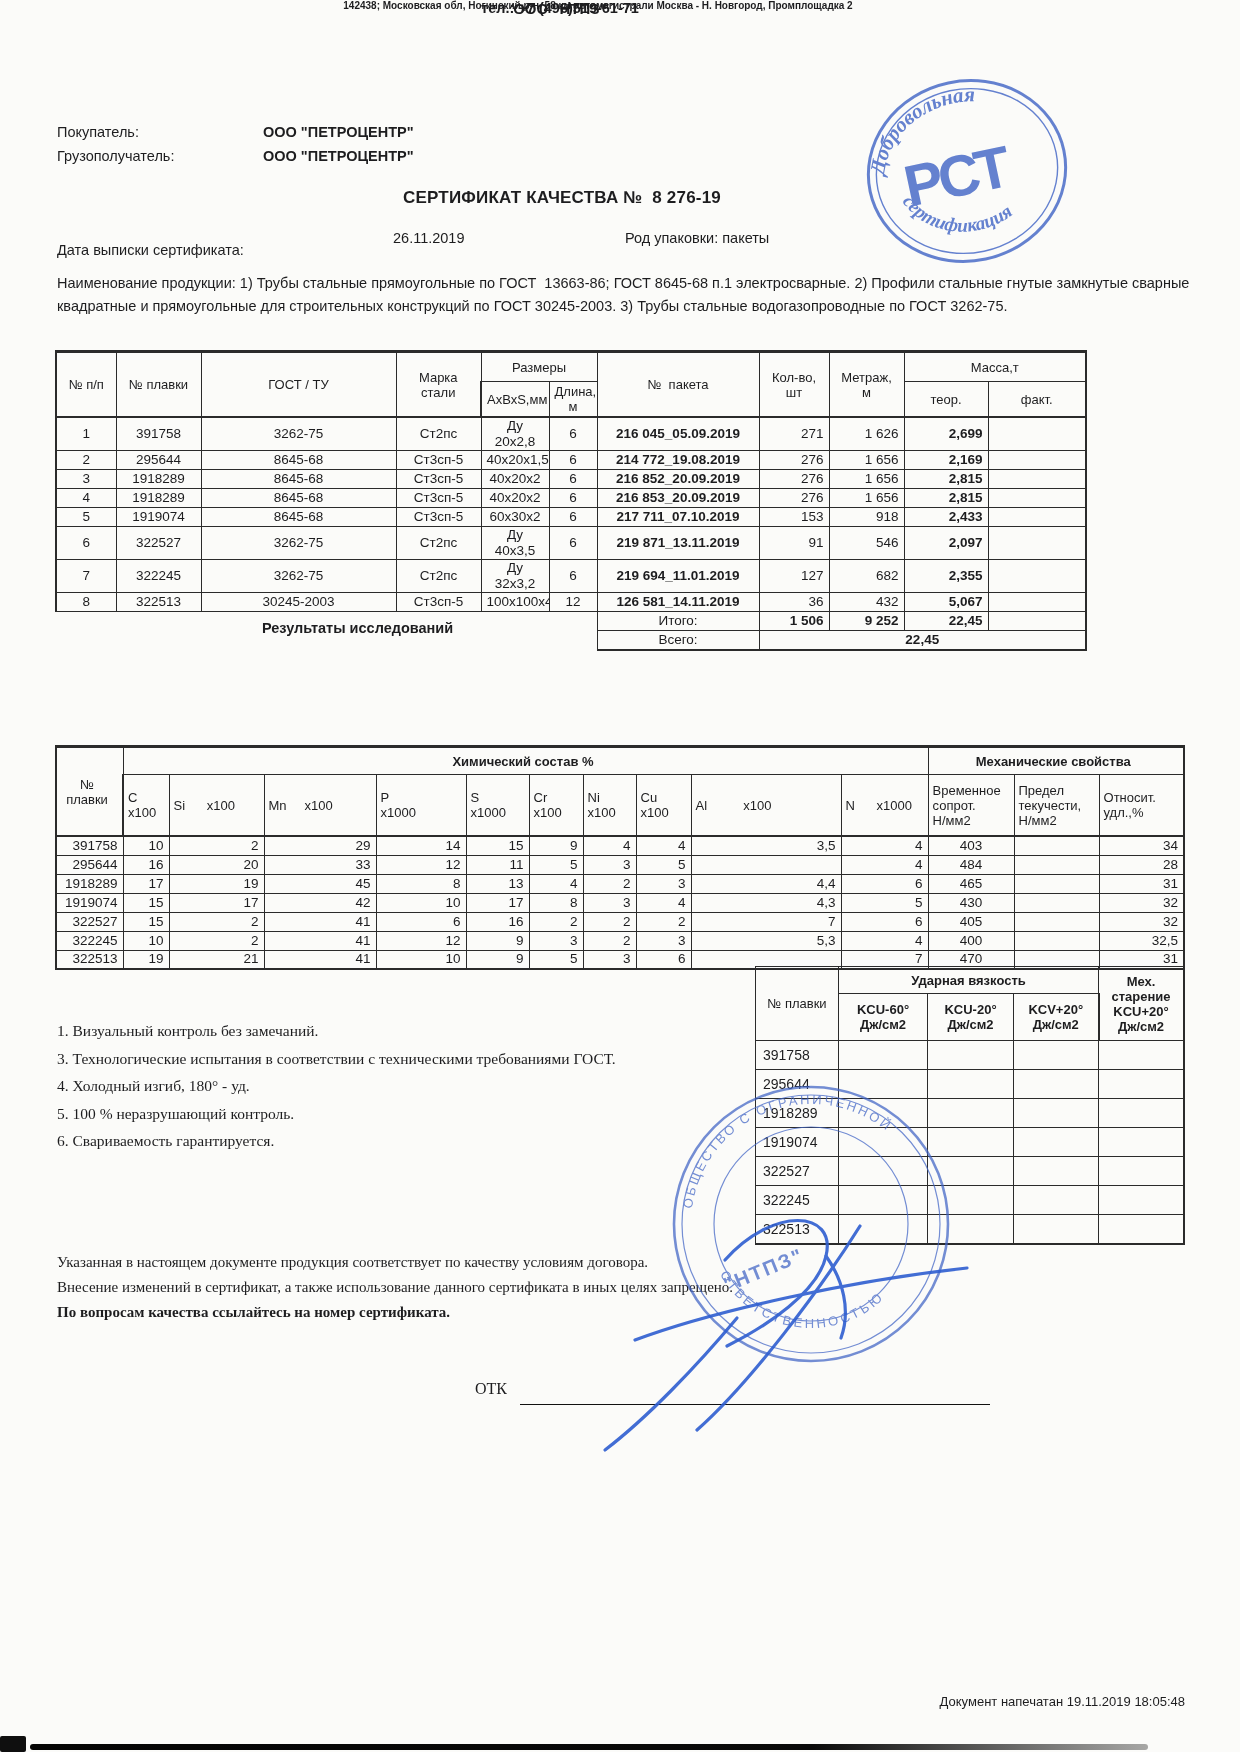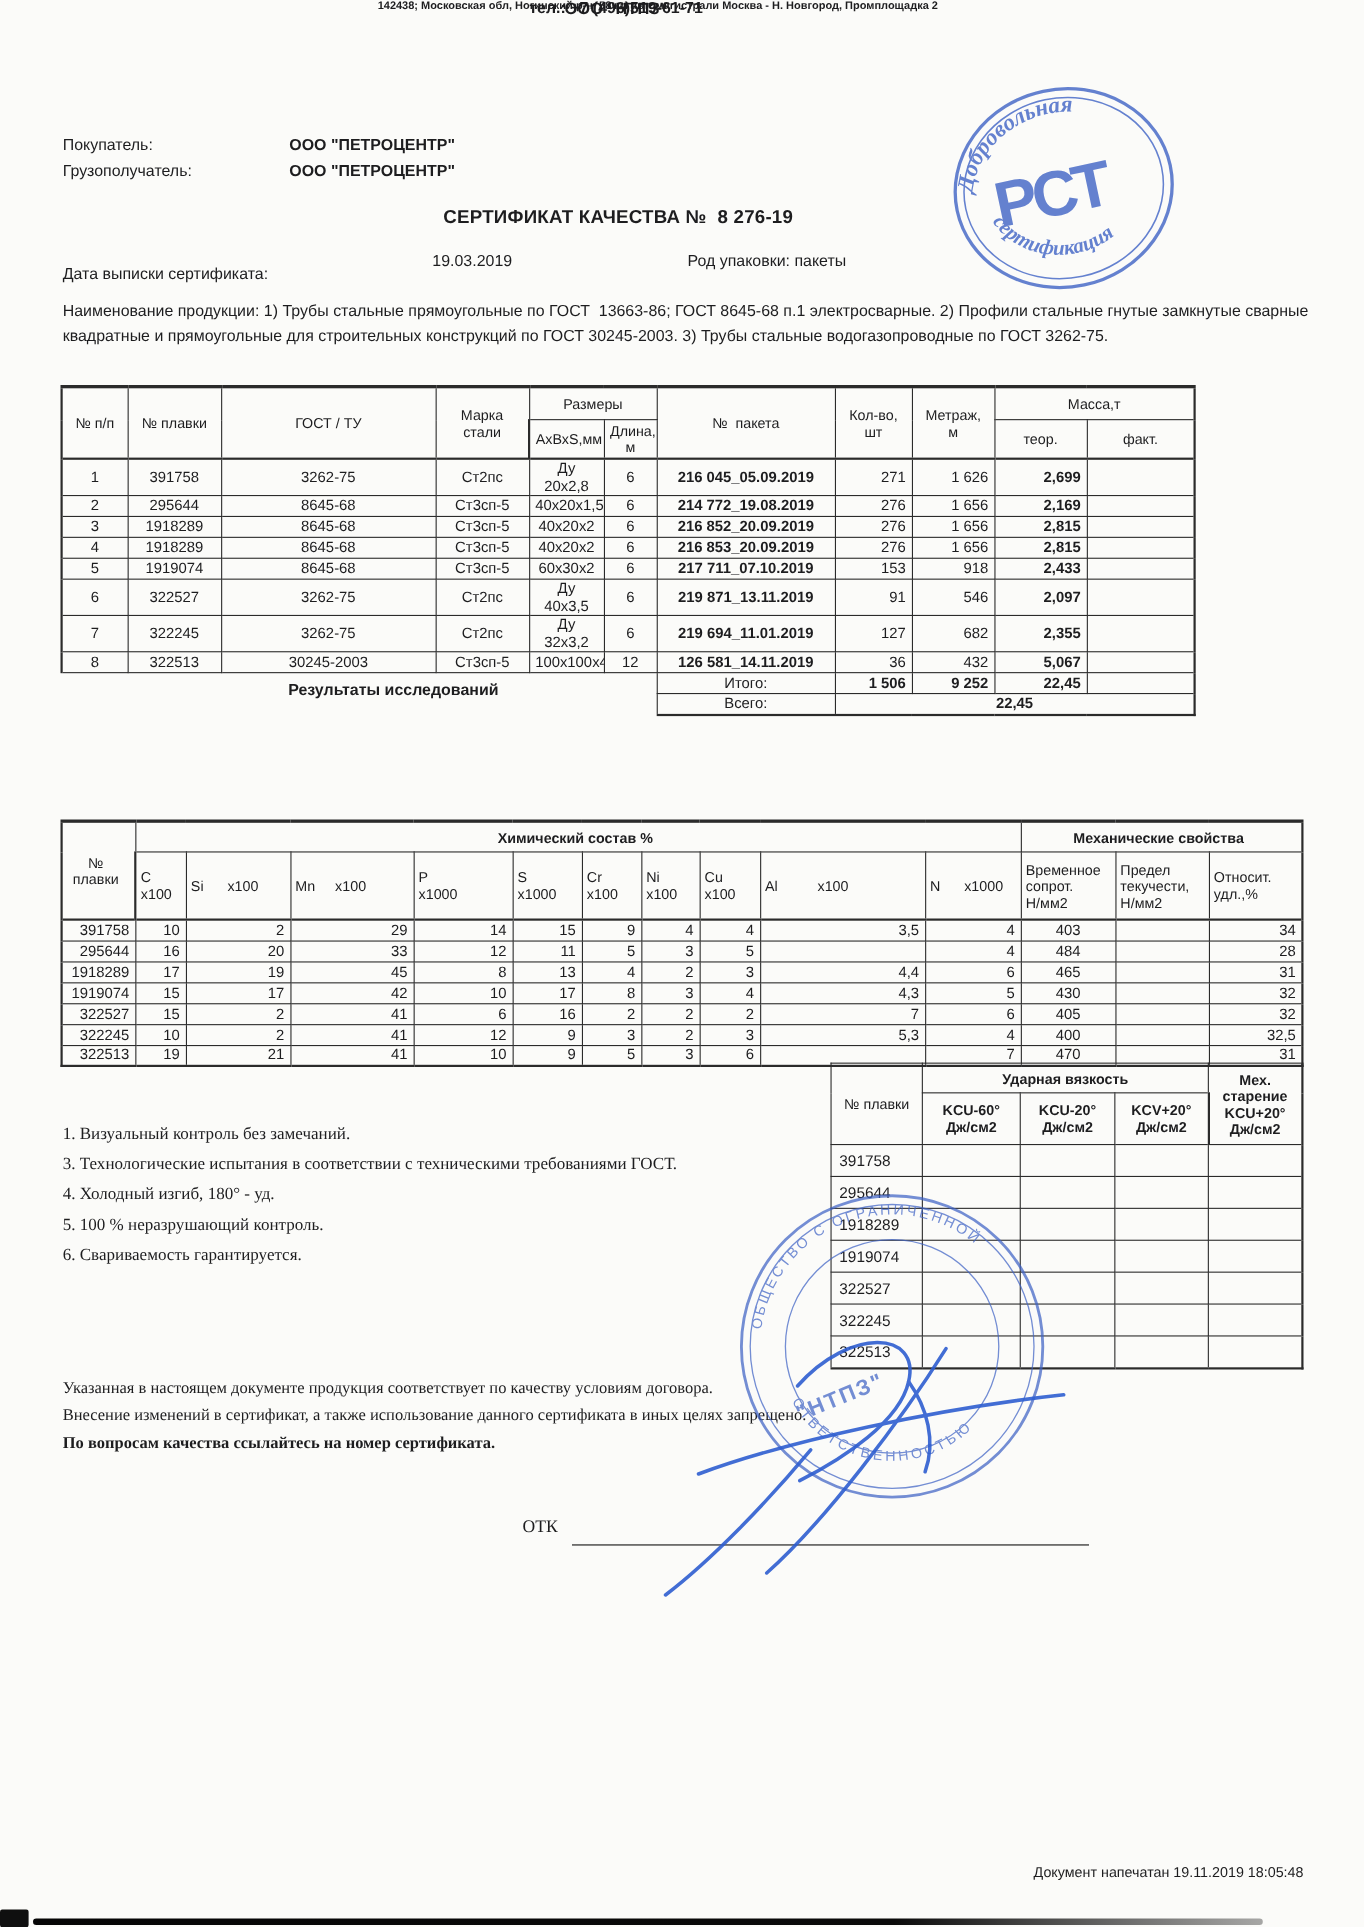--- a/index.html
+++ b/index.html
@@ -99,21 +99,21 @@
   <div class="abs co-phone">тел.: +7 (496)519-61-71</div>
 
   <div class="abs kv-label" style="left:57px;top:124px">Покупатель:</div>
   <div class="abs kv-value" style="left:263px;top:124px">ООО "ПЕТРОЦЕНТР"</div>
   <div class="abs kv-label" style="left:57px;top:148px">Грузополучатель:</div>
   <div class="abs kv-value" style="left:263px;top:148px">ООО "ПЕТРОЦЕНТР"</div>
 
   <div class="abs title">СЕРТИФИКАТ КАЧЕСТВА №&nbsp; 8 276-19</div>
 
   <div class="abs kv-label" style="left:57px;top:242px">Дата выписки сертификата:</div>
-  <div class="abs kv-label" style="left:393px;top:230px">19.03.2019</div>
+  <div class="abs kv-label" style="left:393px;top:230px">26.11.2019</div>
   <div class="abs kv-label" style="left:625px;top:230px">Род упаковки: пакеты</div>
 
   <div class="abs descr">Наименование продукции: 1) Трубы стальные прямоугольные по ГОСТ&nbsp; 13663-86; ГОСТ 8645-68 п.1 электросварные. 2) Профили стальные гнутые замкнутые сварные квадратные и прямоугольные для строительных конструкций по ГОСТ 30245-2003. 3) Трубы стальные водогазопроводные по ГОСТ 3262-75.</div>
 
   <div class="abs main-wrap">
     <table class="main">
       <colgroup>
         <col style="width:60px">
           <col style="width:85px">
           <col style="width:195px">

